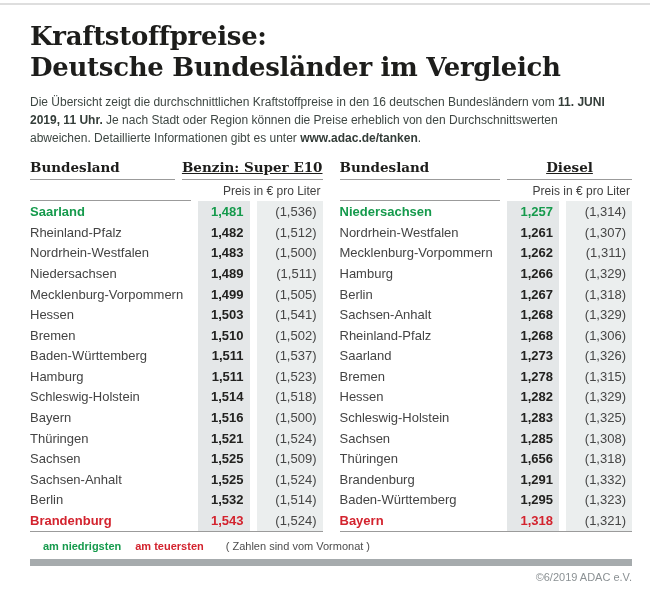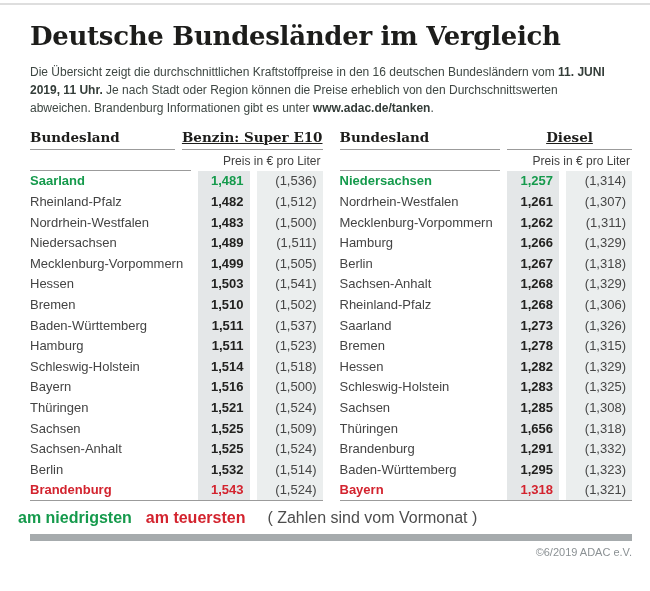--- a/index.html
+++ b/index.html
@@ -55,40 +55,41 @@
   .trow .price { background:var(--stripe-price); justify-content:flex-end;
                  padding-right:6px; font-size:13px; font-weight:bold; color:#222220;
                  font-variant-numeric:tabular-nums; }
   .trow .prev  { background:var(--stripe-prev); justify-content:flex-end;
                  padding-right:6px; font-size:13px; color:#454545;
                  font-variant-numeric:tabular-nums; }
   .trow.hl-lowest .name, .trow.hl-lowest .price { color:var(--green); font-weight:bold; }
   .trow.hl-highest .name, .trow.hl-highest .price { color:var(--red); font-weight:bold; }
   .tbot { border-bottom:1px solid var(--rule); }
 
-  .legend { display:flex; align-items:center; margin:8px 18px 0 18px;
-            font-size:16px; }
+  .legend { display:flex; align-items:center; margin:8px 18px 0 43px;
+            font-size:11px; }
   .legend .low  { color:var(--green); font-weight:bold; }
   .legend .high { color:var(--red); font-weight:bold; margin-left:14px; }
   .legend .note { color:#4d4d4d; margin-left:22px; }
 
   .footer-bar { height:7px; background:var(--bar); margin:7px 18px 0 30px; }
   .copyright  { text-align:right; margin:5px 18px 0 30px;
                 font-size:11px; color:#8b9194; }
 </style>
 </head>
 <body>
 
 <div class="top-rule"></div>
 
 <h1 class="page-title">
+  <span>Kraftstoffpreise:</span>
   <span>Deutsche Bundesländer im Vergleich</span>
 </h1>
 
-<p class="intro"><span>Die Übersicht zeigt die durchschnittlichen Kraftstoffpreise in den 16 deutschen Bundesländern vom </span><b>11. JUNI 2019, 11 Uhr.</b><span> Je nach Stadt oder Region können die Preise erheblich von den Durchschnittswerten abweichen. Brandenburg Informationen gibt es unter </span><b>www.adac.de/tanken</b><span>.</span></p>
+<p class="intro"><span>Die Übersicht zeigt die durchschnittlichen Kraftstoffpreise in den 16 deutschen Bundesländern vom </span><b>11. JUNI 2019, 11 Uhr.</b><span> Je nach Stadt oder Region können die Preise erheblich von den Durchschnittswerten abweichen. Detaillierte Informationen gibt es unter </span><b>www.adac.de/tanken</b><span>.</span></p>
 
 <div class="tables">
 
   <div class="ptable">
     <div class="thead">
       <div class="region-h">Bundesland</div>
       <div class="fuel-h">Benzin: Super E10</div>
     </div>
     <div class="tsub">
       <div class="blank"></div>

